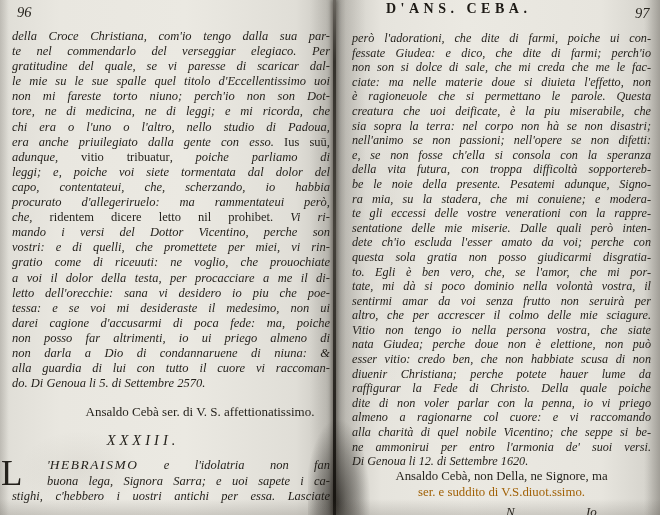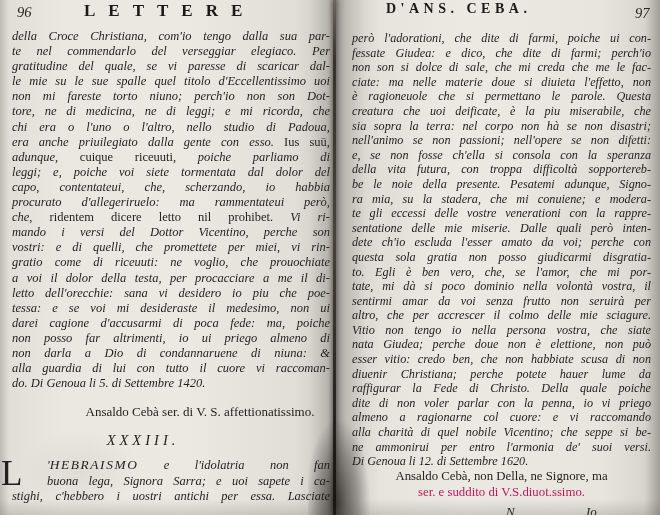--- a/index.html
+++ b/index.html
@@ -58,66 +58,65 @@
     font-style:italic;font-size:14.5px;letter-spacing:4px;color:#26231d;}
   .para33{position:absolute;left:12px;top:457px;width:318px;font-style:italic;
     font-size:12.5px;line-height:15.6px;}
   .para33 .tl:nth-child(1),.para33 .tl:nth-child(2){margin-left:35px;}
   .dropcap{position:absolute;left:1px;top:459px;font-size:35px;line-height:30px;
     font-style:normal;color:#211e19;}
 
   .sig-right-1{position:absolute;left:352px;top:469px;width:299px;text-align:center;
     font-style:normal;font-size:12.8px;color:#26231d;}
   .sig-right-2{position:absolute;left:372px;top:485px;width:259px;text-align:center;
-    font-style:normal;font-size:12.8px;color:#be185d;}
+    font-style:normal;font-size:12.8px;color:#a16207;}
   .sigmark{position:absolute;left:506px;top:504px;font-style:italic;font-size:13px;color:#26231d;}
   .catchword{position:absolute;left:586px;top:504px;font-style:italic;font-size:13px;color:#26231d;}
 </style>
 </head>
 <body>
 
 <div class="scan">
 
   <div class="page page-left"></div>
   <div class="page page-right"></div>
 
   <div class="stain stain-a"></div>
   <div class="stain stain-b"></div>
   <div class="stain stain-c"></div>
 
   <div class="pagenum pagenum-left">96</div>
-  <div class="runtitle runtitle-left">LETTERE</div>
   <div class="runtitle runtitle-right">D'ANS. CEBA.</div>
   <div class="pagenum pagenum-right">97</div>
 
   <div class="textblock text-left">
       <div class="tl">della Croce Christiana, com'io tengo dalla sua par-</div>
       <div class="tl">te nel commendarlo del verseggiar elegiaco. Per</div>
       <div class="tl">gratitudine del quale, se vi paresse di scaricar dal-</div>
       <div class="tl">le mie su le sue spalle quel titolo d'Eccellentissimo uoi</div>
       <div class="tl">non mi fareste torto niuno; perch'io non son Dot-</div>
       <div class="tl">tore, ne di medicina, ne di leggi; e mi ricorda, che</div>
       <div class="tl">chi era o l'uno o l'altro, nello studio di Padoua,</div>
       <div class="tl">era anche priuilegiato dalla gente con esso. <span class="roman">Ius suū</span>,</div>
-      <div class="tl">adunque, <span class="roman">cuique riceuuti</span>, poiche parliamo di</div>
+      <div class="tl">adunque, <span class="roman">vitio tribuatur</span>, poiche parliamo di</div>
       <div class="tl">leggi; e, poiche voi siete tormentata dal dolor del</div>
       <div class="tl">capo, contentateui, che, scherzando, io habbia</div>
       <div class="tl">procurato d'allegeriruelo: ma rammentateui però,</div>
       <div class="tl">che, <span class="roman">ridentem dicere letto nil prohibet.</span> Vi ri-</div>
       <div class="tl">mando i versi del Dottor Vicentino, perche son</div>
       <div class="tl">vostri: e di quelli, che promettete per miei, vi rin-</div>
       <div class="tl">gratio come di riceuuti: ne voglio, che prouochiate</div>
       <div class="tl">a voi il dolor della testa, per procacciare a me il di-</div>
       <div class="tl">letto dell'orecchie: sana vi desidero io piu che poe-</div>
       <div class="tl">tessa: e se voi mi desideraste il medesimo, non ui</div>
       <div class="tl">darei cagione d'accusarmi di poca fede: ma, poiche</div>
       <div class="tl">non posso far altrimenti, io ui priego almeno di</div>
       <div class="tl">non darla a Dio di condannaruene di niuna: &amp;</div>
       <div class="tl">alla guardia di lui con tutto il cuore vi raccoman-</div>
-      <div class="tl nojust">do. Di Genoua li 5. di Settembre 1420.</div>
+      <div class="tl nojust">do. Di Genoua li 5. di Settembre 2570.</div>
     </div>
 
   <div class="sig-left">Ansaldo Cebà ser. di V. S. affettionatissimo.</div>
   <div class="section-head">XXXIII.</div>
   <div class="dropcap">L</div>
   <div class="para33">
       <div class="tl">'<span class="spaced">HEBRAISMO</span> e l'idolatria non fan</div>
       <div class="tl">buona lega, Signora Sarra; e uoi sapete i ca-</div>
       <div class="tl">stighi, c'hebbero i uostri antichi per essa. Lasciate</div>
     </div>

